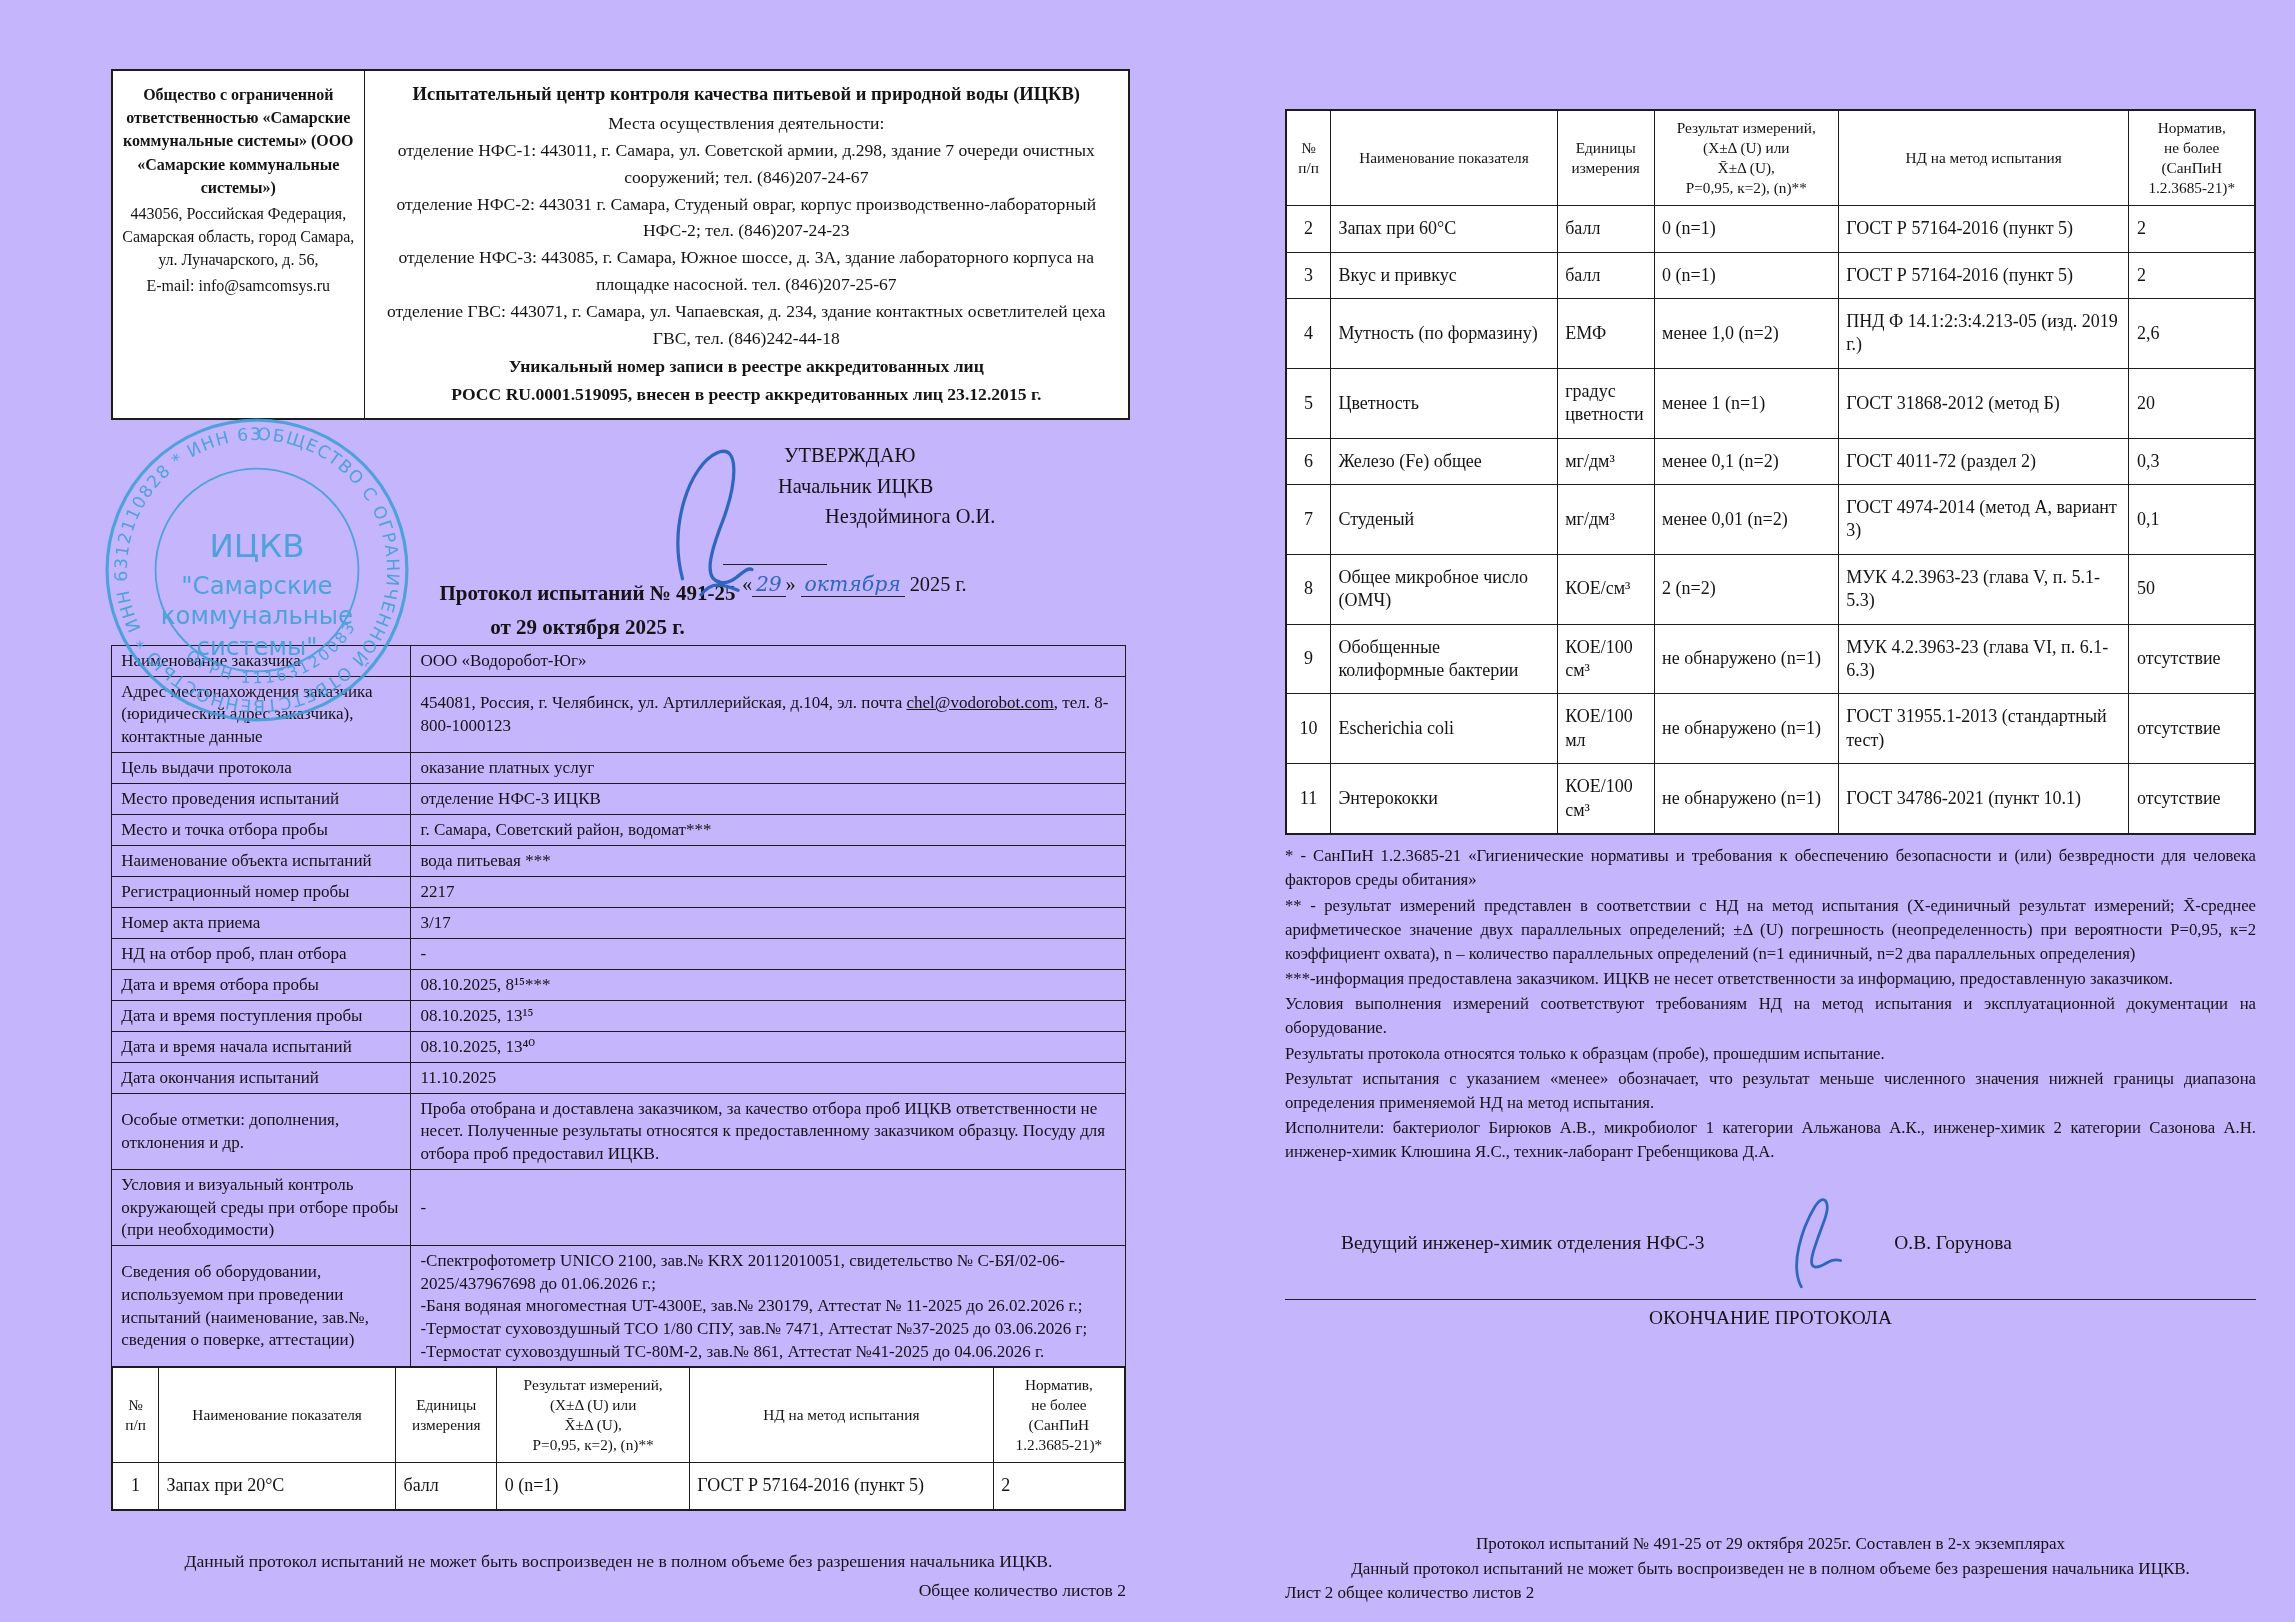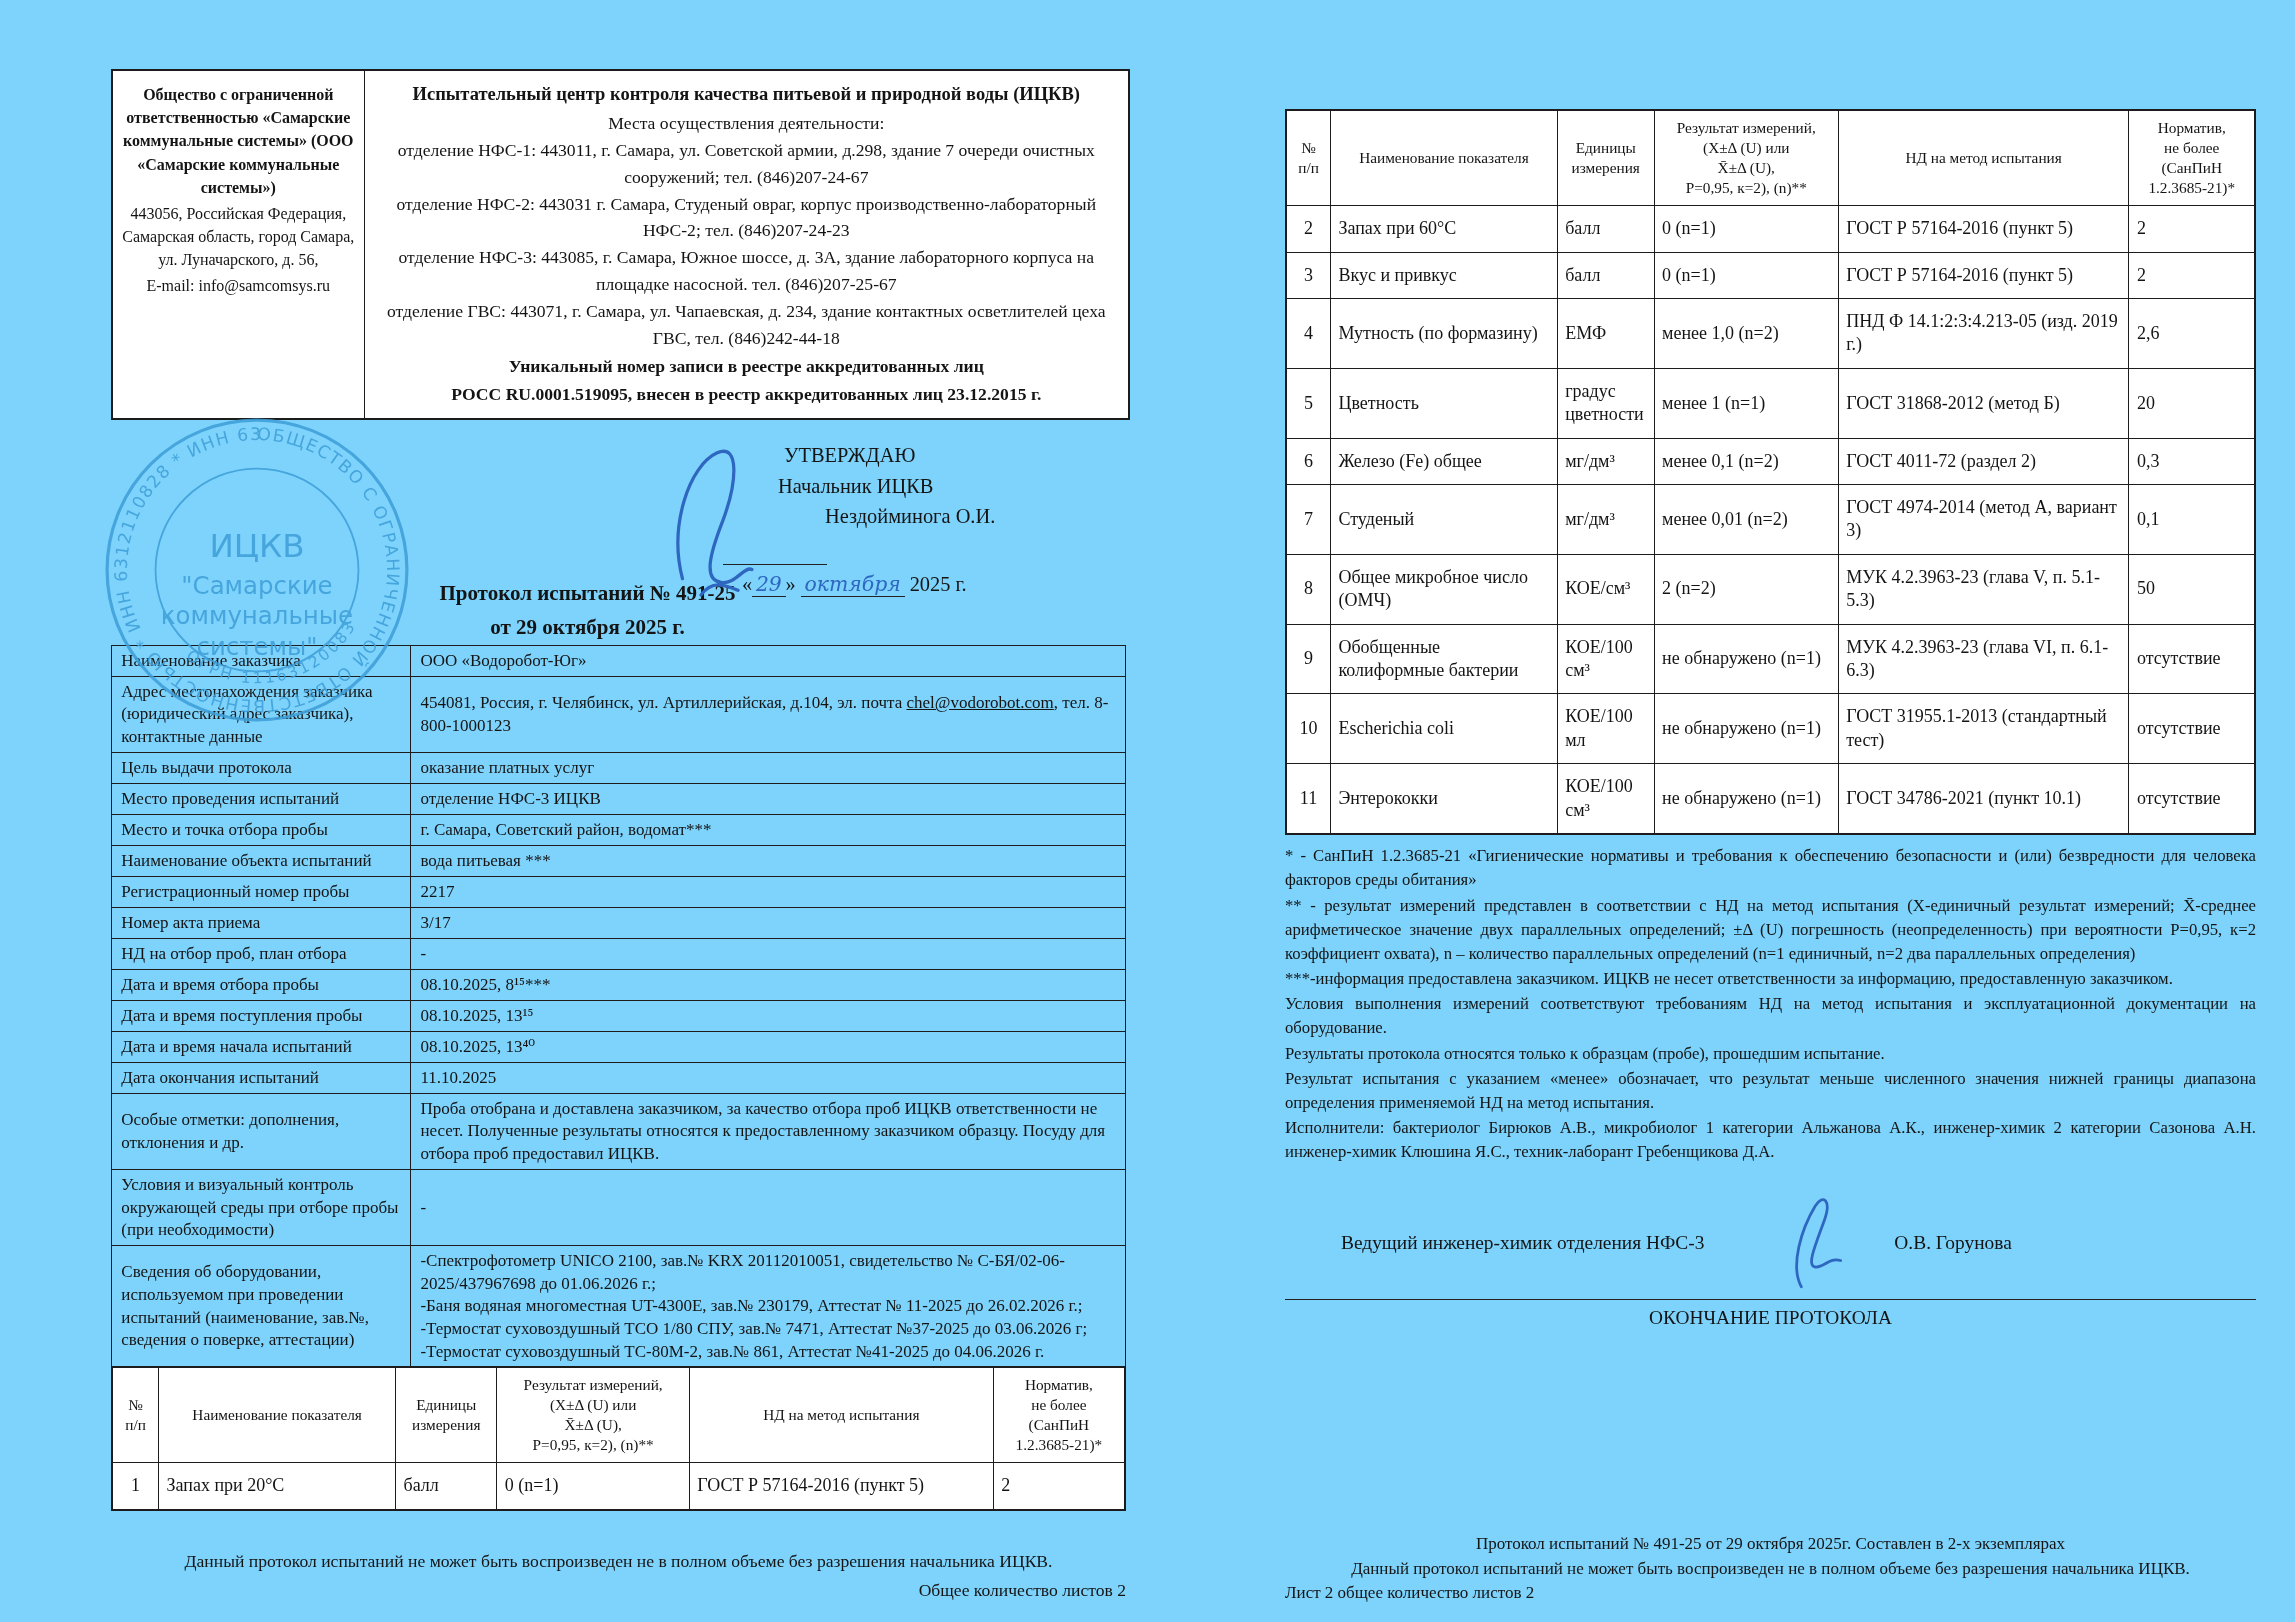--- a/index.html
+++ b/index.html
@@ -1,16 +1,16 @@
 <!DOCTYPE html>
 <html style="font-size:7.4px"><head>
 <meta charset="utf-8">
 <style>
   html,body{margin:0;padding:0;background:#d9d9d9;}
-  .board{position:relative;width:2295px;height:1623px;background:#7dd3fc;
+  .board{position:relative;width:2295px;height:1623px;background:#c4b5fd;
          font-family:"Liberation Serif","DejaVu Serif",serif;color:#141414;overflow:hidden;}
   
   .letterhead{position:absolute;left:111px;top:69px;width:1015px;display:flex;
               border:2.3px solid #1c1c1c;background:#fff;}
   .org-cell{width:234px;border-right:1.9px solid #1c1c1c;padding:12px 8.3px;text-align:center;
             font-size:16px;line-height:1.45;}
   .org-name{font-weight:bold;}
   .org-addr{margin-top:2.8px;}
   .center-cell{flex:1;padding:10.2px 15.7px;text-align:center;font-size:17.6px;line-height:1.5;}
   .tc-title{font-weight:bold;font-size:18.5px;}

